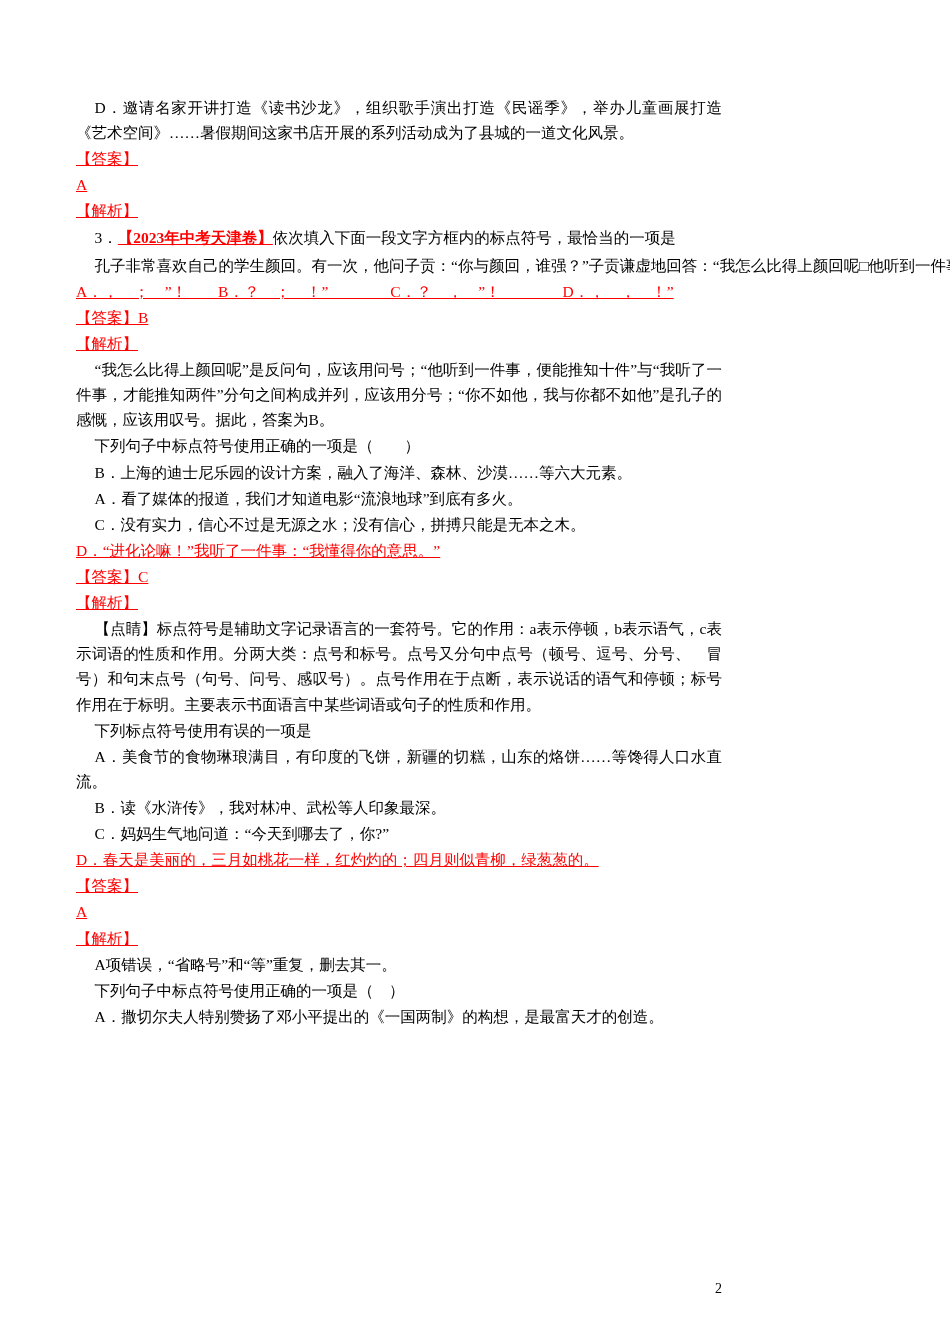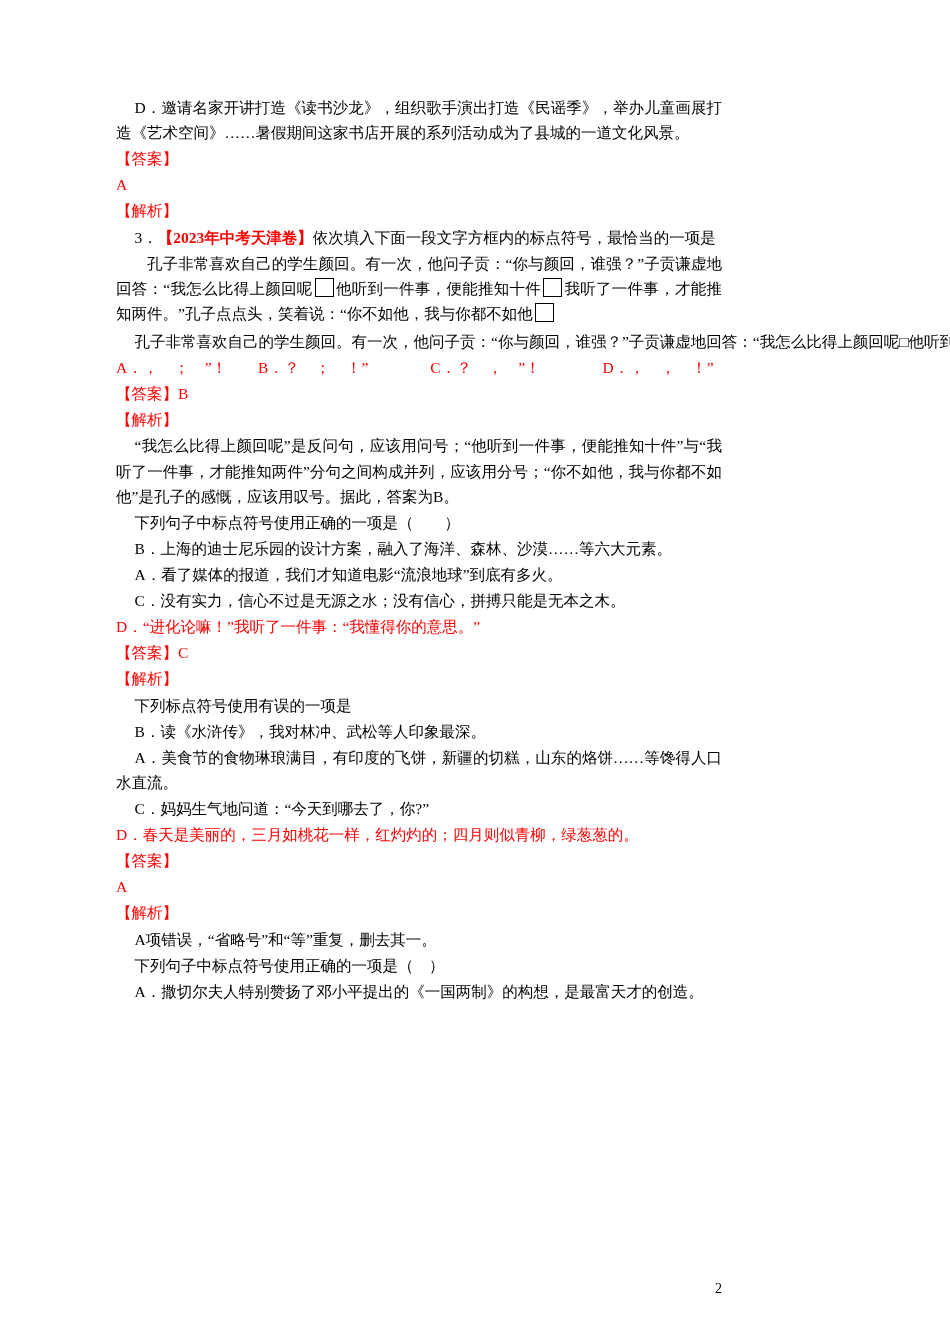--- a/index.html
+++ b/index.html
@@ -12,39 +12,40 @@
     height: 1344px;
     font-family: "Liberation Serif", "DejaVu Serif", serif;
     color: #000000;
     position: relative;
   }
   .page {
     position: relative;
     width: 834px;
     height: 1344px;
     box-sizing: border-box;
-    padding: 95px 112px 60px 116px;
+    padding: 95px 112px 60px 76px;
   }
   .doc {
     font-size: 15.5px;
     line-height: 1.62;
   }
   .para {
     margin: 0 0 1px 0;
     text-align: justify;
     text-justify: inter-ideograph;
   }
   .indent {
     text-indent: 2em;
   }
   .indent1 {
     text-indent: 1.2em;
   }
   .red {
     color: #ff0000;
+    text-decoration: underline;
   }
   .bold {
     font-weight: bold;
   }
   .tag {
     color: #ff0000;
   }
   .boxchar {
     display: inline-block;
     width: 17px;
@@ -78,41 +79,41 @@
   <div class="doc">
 
     <p class="para indent1">D．邀请名家开讲打造《读书沙龙》，组织歌手演出打造《民谣季》，举办儿童画展打造《艺术空间》……暑假期间这家书店开展的系列活动成为了县城的一道文化风景。</p>
 
     <p class="para red tag">【答案】</p>
     <p class="para red">A</p>
     <p class="para red tag">【解析】</p>
 
     <p class="para indent1"><span>3．</span><span class="red bold">【2023年中考天津卷】</span><span>依次填入下面一段文字方框内的标点符号，最恰当的一项是</span></p>
 
-    <p class="para indent">孔子非常喜欢自己的学生颜回。有一次，他问子贡：“你与颜回，谁强？”子贡谦虚地回答：“我怎么比得上颜回呢<span class="boxchar"></span>他听到一件事，便能推知十件<span class="boxchar"></span>我听了一件事，才能推知两件。”孔子点点头，笑着说：“你不如他，我与你都不如他<span class="boxchar"></span></p>
 
     <p class="para opts choice-row gap-sm">孔子非常喜欢自己的学生颜回。有一次，他问子贡：“你与颜回，谁强？”子贡谦虚地回答：“我怎么比得上颜回呢□他听到一件事，便能推知十件□我听了一件事，才能推知两件。”孔子点点头，笑着说：“你不如他，我与你都不如他□</p>
 
     <p class="para red tag">A．，　；　”！　　B．？　；　！”　　　　C．？　，　”！　　　　D．，　，　！”</p>
     <p class="para red tag">【答案】B</p>
     <p class="para red">【解析】</p>
 
     <p class="para indent1"><span></span><span class="red bold"></span><span>“我怎么比得上颜回呢”是反问句，应该用问号；“他听到一件事，便能推知十件”与“我听了一件事，才能推知两件”分句之间构成并列，应该用分号；“你不如他，我与你都不如他”是孔子的感慨，应该用叹号。据此，答案为B。</span></p>
     <p class="para indent1">下列句子中标点符号使用正确的一项是（　　）</p>
     <p class="para indent1">B．上海的迪士尼乐园的设计方案，融入了海洋、森林、沙漠……等六大元素。</p>
     <p class="para indent1">A．看了媒体的报道，我们才知道电影“流浪地球”到底有多火。</p>
     <p class="para indent1">C．没有实力，信心不过是无源之水；没有信心，拼搏只能是无本之木。</p>
 
     <p class="para red tag">D．“进化论嘛！”我听了一件事：“我懂得你的意思。”</p>
     <p class="para red tag">【答案】C</p>
     <p class="para red">【解析】</p>
 
+    <p class="para indent1"><span></span><span class="red bold"></span><span>【点睛】标点符号是辅助文字记录语言的一套符号。它的作用：a表示停顿，b表示语气，c表示词语的性质和作用。分两大类：点号和标号。点号又分句中点号（顿号、逗号、分号、　冒号）和句末点号（句号、问号、感叹号）。点号作用在于点断，表示说话的语气和停顿；标号作用在于标明。主要表示书面语言中某些词语或句子的性质和作用。</span></p>
     <p class="para indent1">下列标点符号使用有误的一项是</p>
+    <p class="para indent1">A．美食节的食物琳琅满目，有印度的飞饼，新疆的切糕，山东的烙饼……等馋得人口水直流。</p>
     <p class="para indent1">B．读《水浒传》，我对林冲、武松等人印象最深。</p>
-    <p class="para indent1">A．美食节的食物琳琅满目，有印度的飞饼，新疆的切糕，山东的烙饼……等馋得人口水直流。</p>
     <p class="para indent1">C．妈妈生气地问道：“今天到哪去了，你?”</p>
 
     <p class="para red tag">D．春天是美丽的，三月如桃花一样，红灼灼的；四月则似青柳，绿葱葱的。</p>
     <p class="para red">【答案】</p>
     <p class="para red tag">A</p>
     <p class="para red">【解析】</p>
 
     <p class="para indent1"><span></span><span class="red bold"></span><span>A项错误，“省略号”和“等”重复，删去其一。</span></p>
     <p class="para indent1">下列句子中标点符号使用正确的一项是（　）</p>
     <p class="para indent1">A．撒切尔夫人特别赞扬了邓小平提出的《一国两制》的构想，是最富天才的创造。</p>

